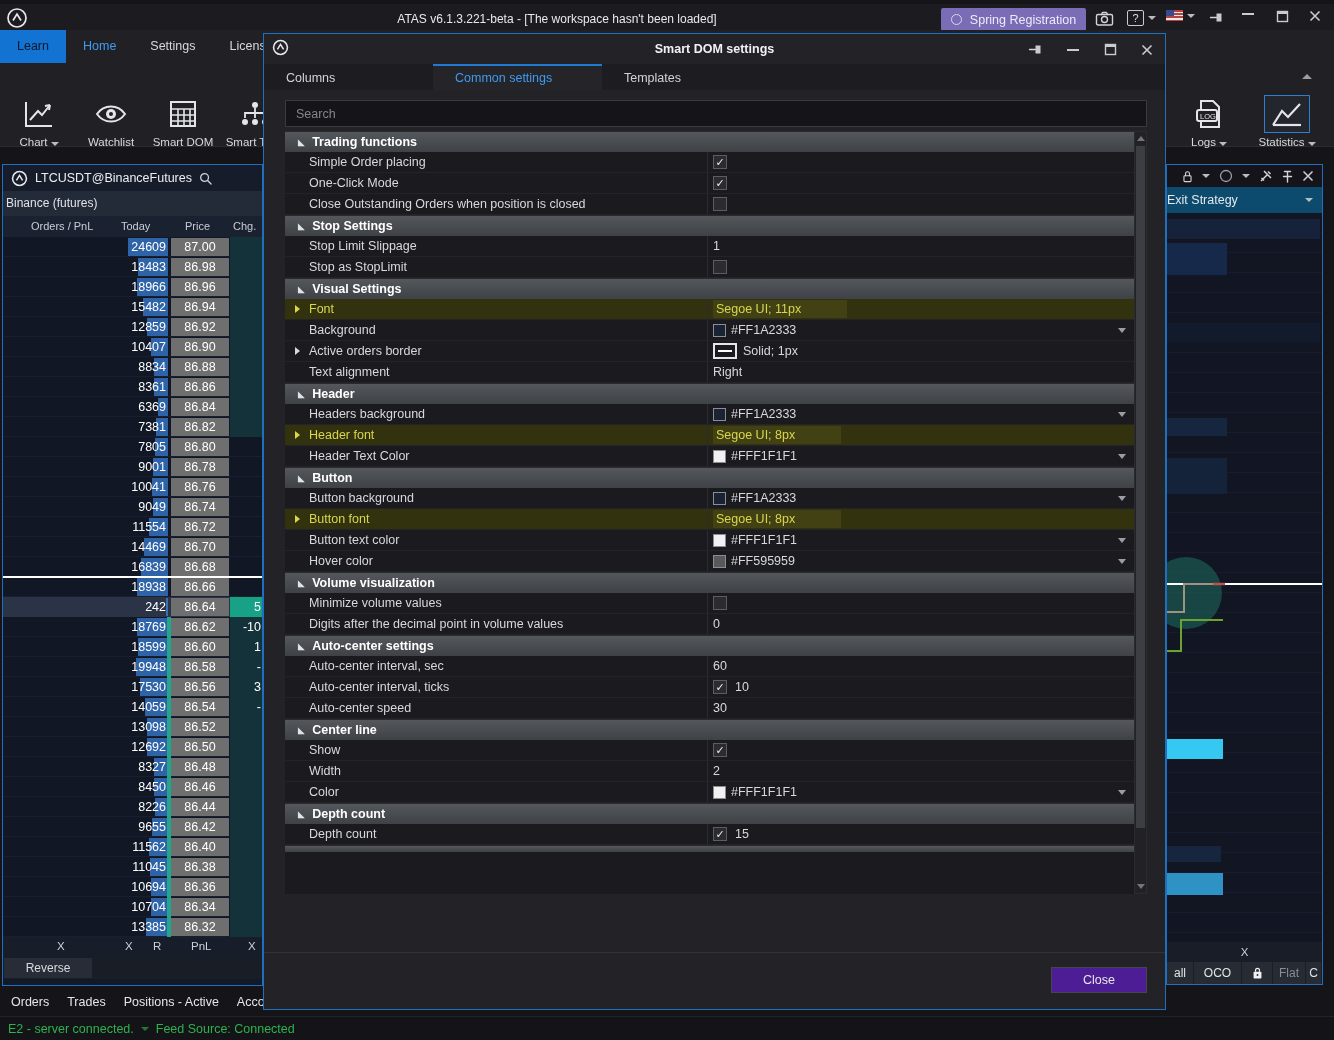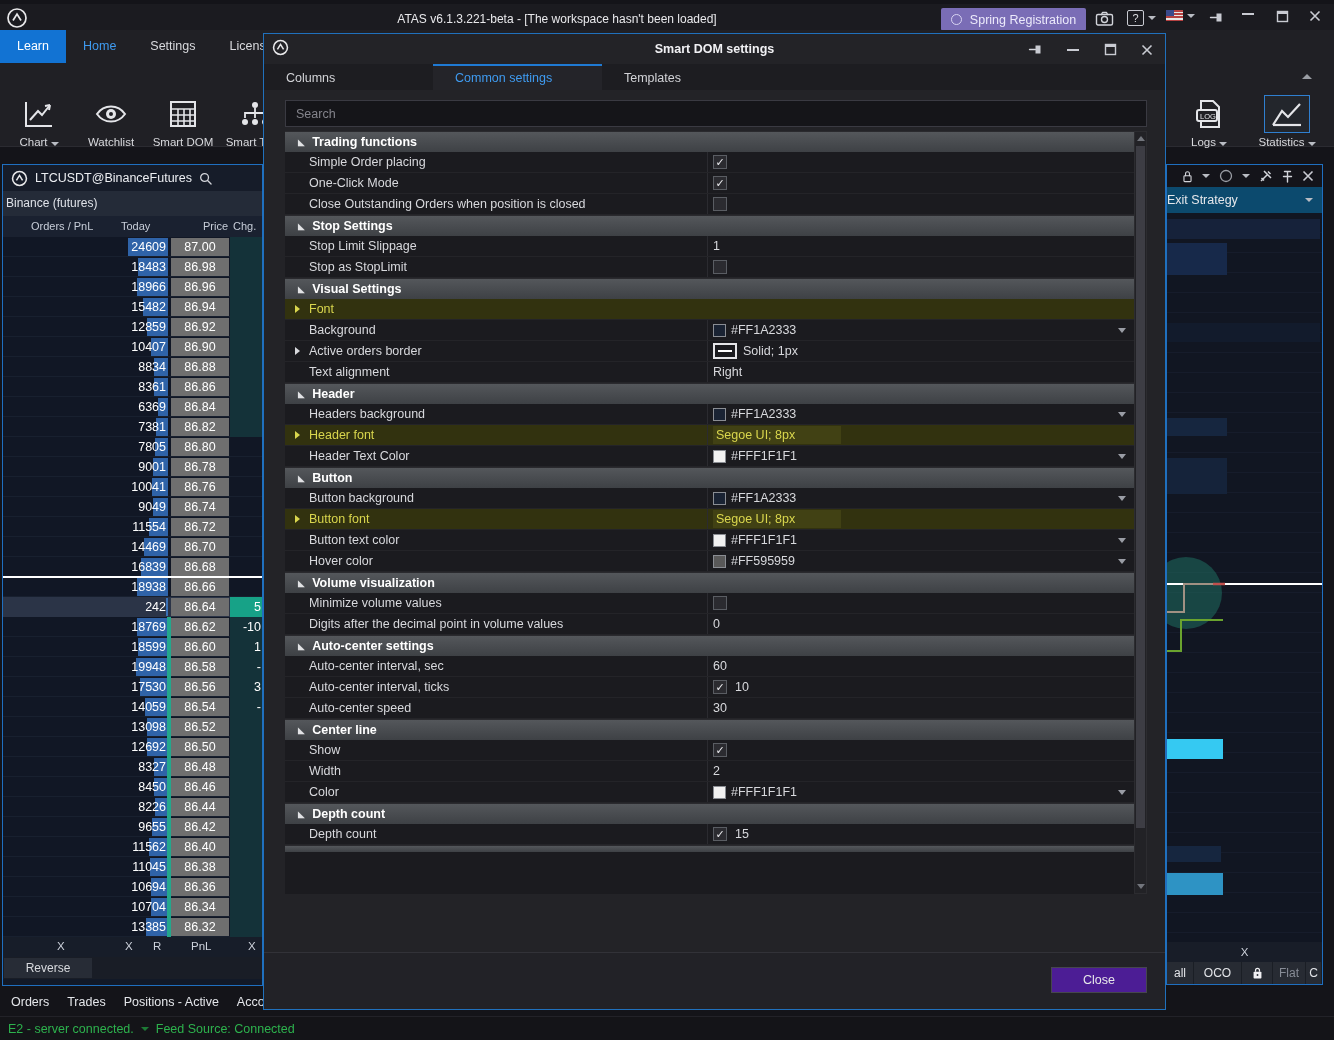--- a/index.html
+++ b/index.html
@@ -25,21 +25,21 @@
               display:flex; align-items:center; justify-content:center; color:#dcdde1; }
   .flag { position:relative; width:17px; height:11px; overflow:hidden;
           background:repeating-linear-gradient(#b54141 0 1.6px,#e8e8e8 1.6px 3.2px); }
   .flag::after { content:""; position:absolute; left:0; top:0; width:8px; height:6px; background:#3a4a8c; }
 
   
   .ribbon { position:absolute; left:0; top:30px; width:100%; height:117px; background:#202025;
             border-bottom:1px solid #2b2b31; }
   .ribbon-tabs { display:flex; height:33px; align-items:stretch; }
   .rtab { padding:9px 17px 0 17px; font-size:12.5px; color:#d8d9dd; }
-  .rtab.learn { background:#1273d3; color:#ffffff; }
+  .rtab.learn { background:#1273d3; color:#0f172a; }
   .rtab.active { color:#3f9bf0; }
   .ribbon-left { position:absolute; left:8px; top:65px; display:flex; gap:10px; }
   .ribbon-right { position:absolute; left:1178px; top:65px; display:flex; gap:16px; }
   .tool { width:62px; display:flex; flex-direction:column; align-items:center; gap:3px;
           font-size:11.5px; color:#d8d9dd; text-align:center; }
   .tool .icon-box { width:46px; height:38px; display:flex; align-items:center; justify-content:center; }
   .tool.selected .icon-box { border:1px solid #2f7fd0; background:#23262c; }
   .tool .tlabel { line-height:1.15; }
   .ribbon-collapse { position:absolute; left:1302px; top:44px; }
 
@@ -302,21 +302,21 @@
           <svg width="13" height="13" viewBox="0 0 14 14">
             <circle cx="6" cy="6" r="4.2" stroke="#d2d4da" stroke-width="1.4" fill="none" stroke-linecap="round" stroke-linejoin="round"></circle>
             <path d="M9.2 9.2 L13 13" stroke="#d2d4da" stroke-width="1.4" fill="none" stroke-linecap="round" stroke-linejoin="round"></path>
           </svg>
         </span>
     </div>
     <div class="dom-exchange">Binance (futures)</div>
     <div class="dom-colhead" id="dom-colhead">
         <span style="left: 28px;">Orders / PnL</span>
         <span style="left: 118px;">Today</span>
-        <span style="left: 200px;">Price</span>
+        <span style="left: 182px;">Price</span>
         <span style="left: 230px;">Chg.</span>
       </div>
     <div class="dom-rows" id="dom-rows">
         <div class="dom-row" style="top: 0px;">
           <div class="c-today">
             <span class="bar" style="width: 40px;"></span>
             <span class="num">24609</span>
           </div>
           <div class="c-price">87.00</div>
           <div class="c-chg teal"></div>
@@ -796,20 +796,23 @@
           <span class="sec-arrow">◢</span>
           <span>Visual Settings</span>
         </div>
         <div class="g-row modified">
           <div class="g-label">
             <span class="g-arrow-slot">
               <span class="exp"></span>
             </span>
             <span>Font</span>
           </div>
+          <div class="g-value">
+            <span class="mod-val">Segoe UI; 11px</span>
+          </div>
         </div>
         <div class="g-row">
           <div class="g-label">
             <span class="g-arrow-slot"></span>
             <span>Background</span>
           </div>
           <div class="g-value">
             <span class="swatch" style="background: rgb(26, 35, 51);"></span>
             <span>#FF1A2333</span>
             <span class="vcaret"></span>

